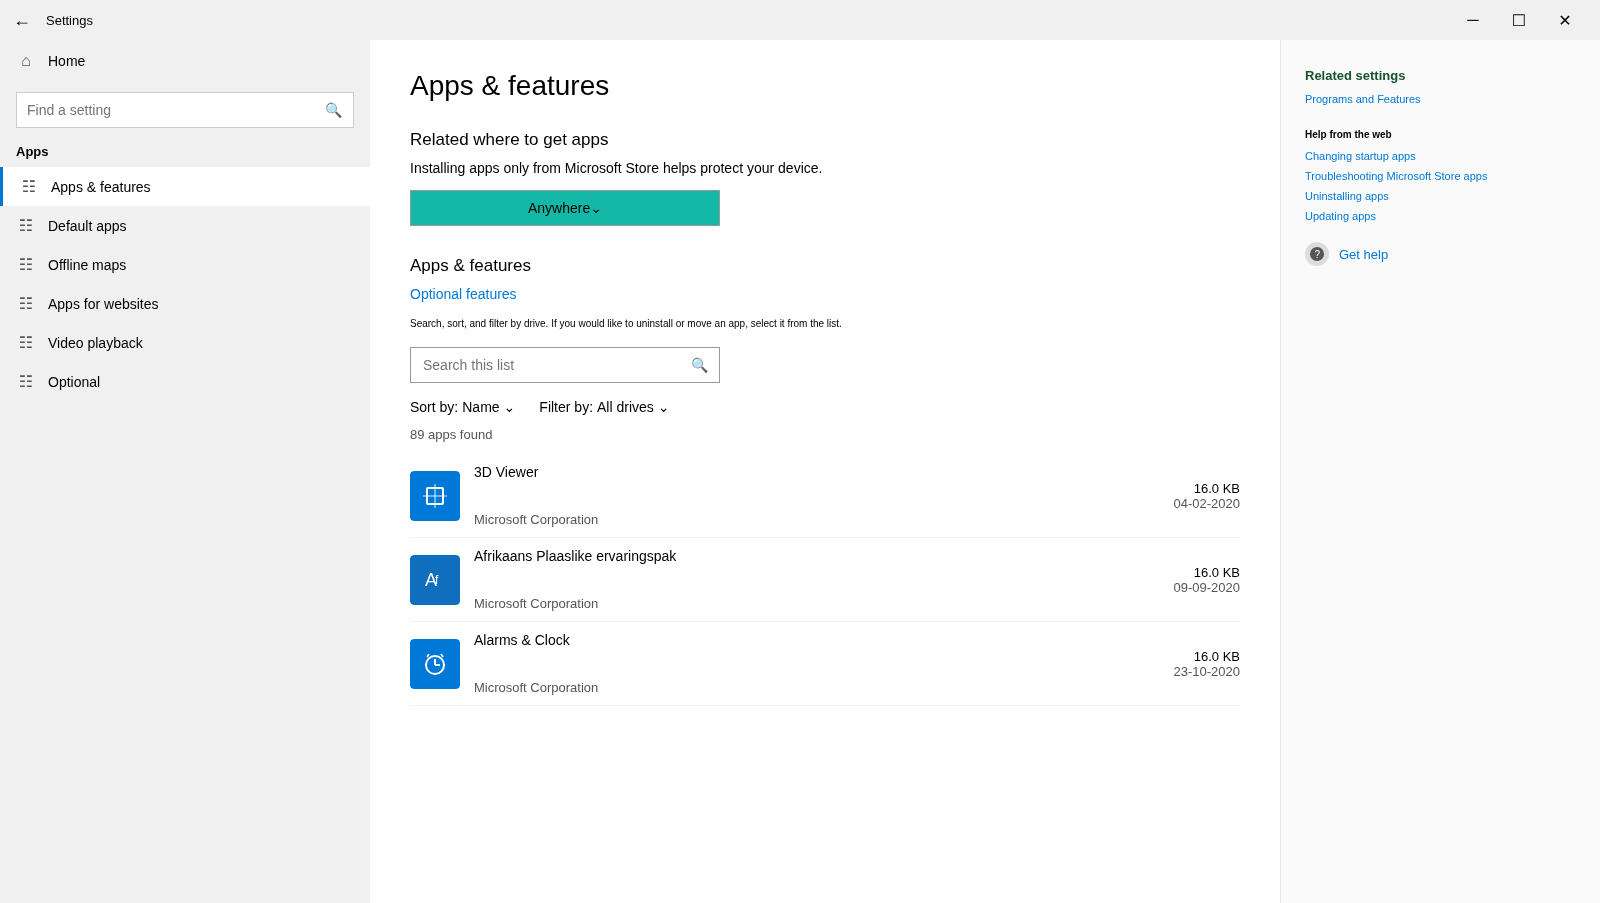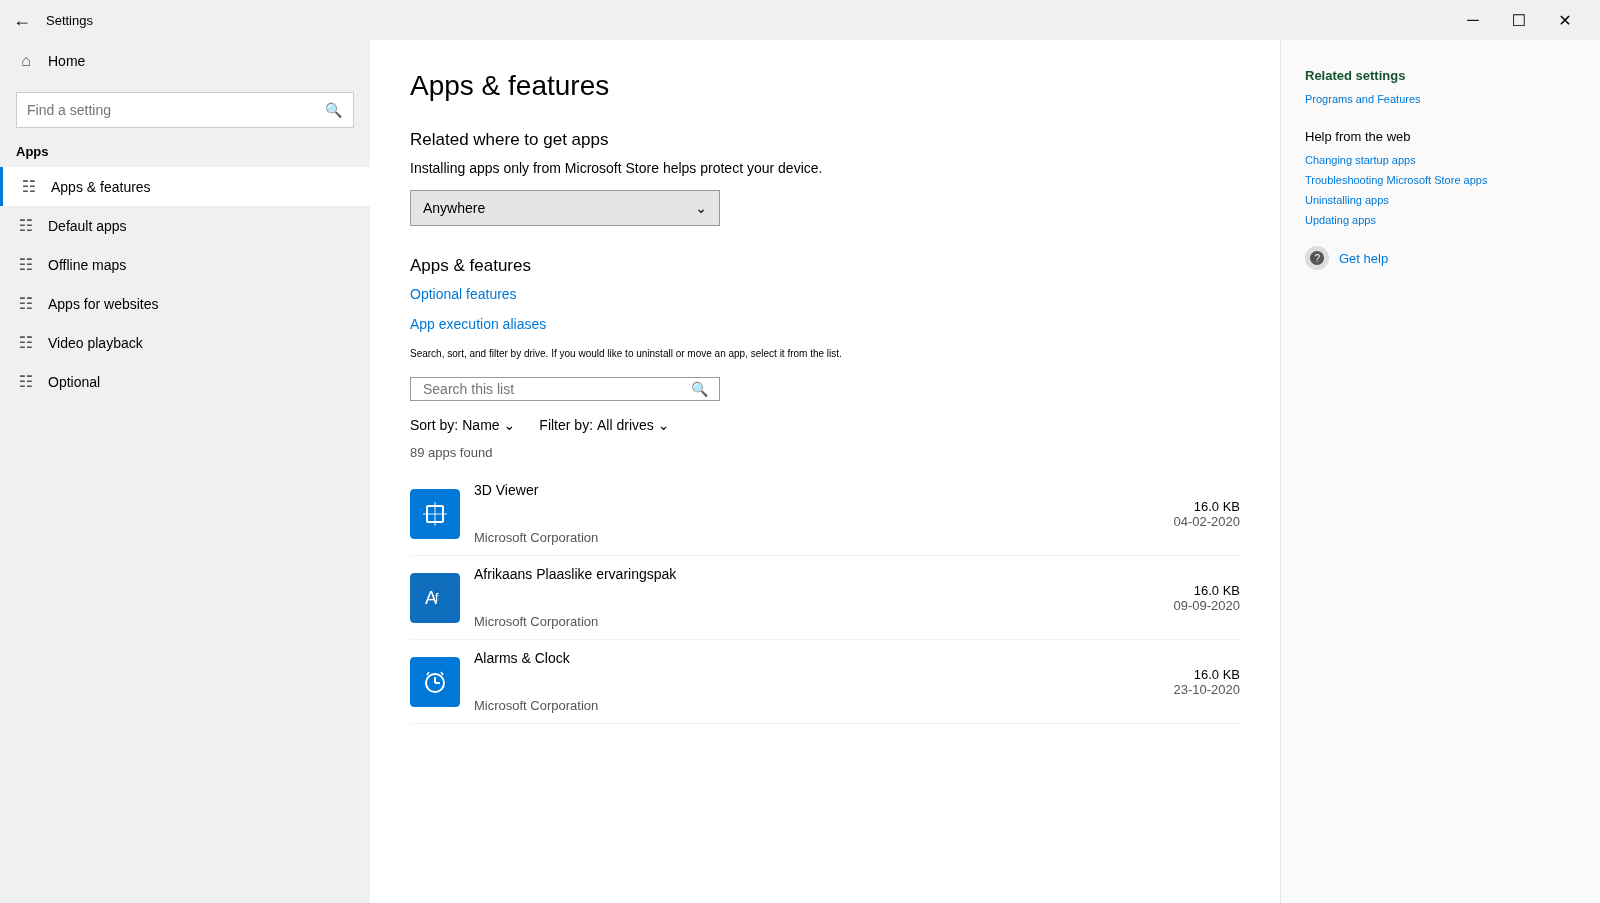--- a/index.html
+++ b/index.html
@@ -169,24 +169,24 @@
     .subtitle {
       font-size: 14px;
       color: #000;
       margin-bottom: 14px;
     }
 
     .dropdown-select {
       width: 310px;
       height: 36px;
       border: 1px solid #999;
-      background: #e5e5e5;
-      display: flex;
-      align-items: center;
-      justify-content: space-between;
+      background: #14b8a6;
+      display: flex;
+      align-items: center;
+      justify-content: center;
       padding: 0 12px;
       cursor: pointer;
       font-size: 14px;
       margin-bottom: 30px;
     }
 
     .link-blue {
       color: #0078d7;
       font-size: 14px;
       cursor: pointer;
@@ -199,21 +199,21 @@
       font-size: 10px;
       color: #000;
       margin-bottom: 16px;
       line-height: 1.5;
     }
 
     .search-bar {
       display: flex;
       align-items: center;
       width: 310px;
-      height: 24px;
+      height: 36px;
       border: 1px solid #999;
       background: #fff;
       margin-bottom: 16px;
     }
     .search-bar-input {
       flex: 1;
       border: none;
       outline: none;
       padding: 0 12px;
       font-size: 14px;
@@ -311,22 +311,22 @@
     .related-link {
       color: #0078d7;
       font-size: 11px;
       cursor: pointer;
       display: block;
       margin-bottom: 8px;
       text-decoration: none;
     }
 
     .help-title {
-      font-size: 13px;
-      font-weight: 400;
+      font-size: 10px;
+      font-weight: 700;
       color: #000;
       margin: 24px 0 10px 0;
     }
 
     .help-actions {
       margin-top: 20px;
     }
     .help-action-item {
       display: flex;
       align-items: center;
@@ -455,21 +455,20 @@
     <p class="subtitle">Installing apps only from Microsoft Store helps protect your device.</p>
 
     <div class="dropdown-select">
       <span>Anywhere</span>
       <span>⌄</span>
     </div>
 
     <h2 class="section-heading">Apps &amp; features</h2>
 
     <a class="link-blue">Optional features</a>
-    <a class="link-blue">App execution aliases</a>
 
     <p class="apps-description">Search, sort, and filter by drive. If you would like to uninstall or move an app, select it from the list.</p>
 
     <div class="search-bar">
       <input class="search-bar-input" type="text" placeholder="Search this list" style="">
       <span class="search-bar-icon">🔍</span>
     </div>
 
     <div class="sort-filter-row">
       <div class="sort-filter-item">

